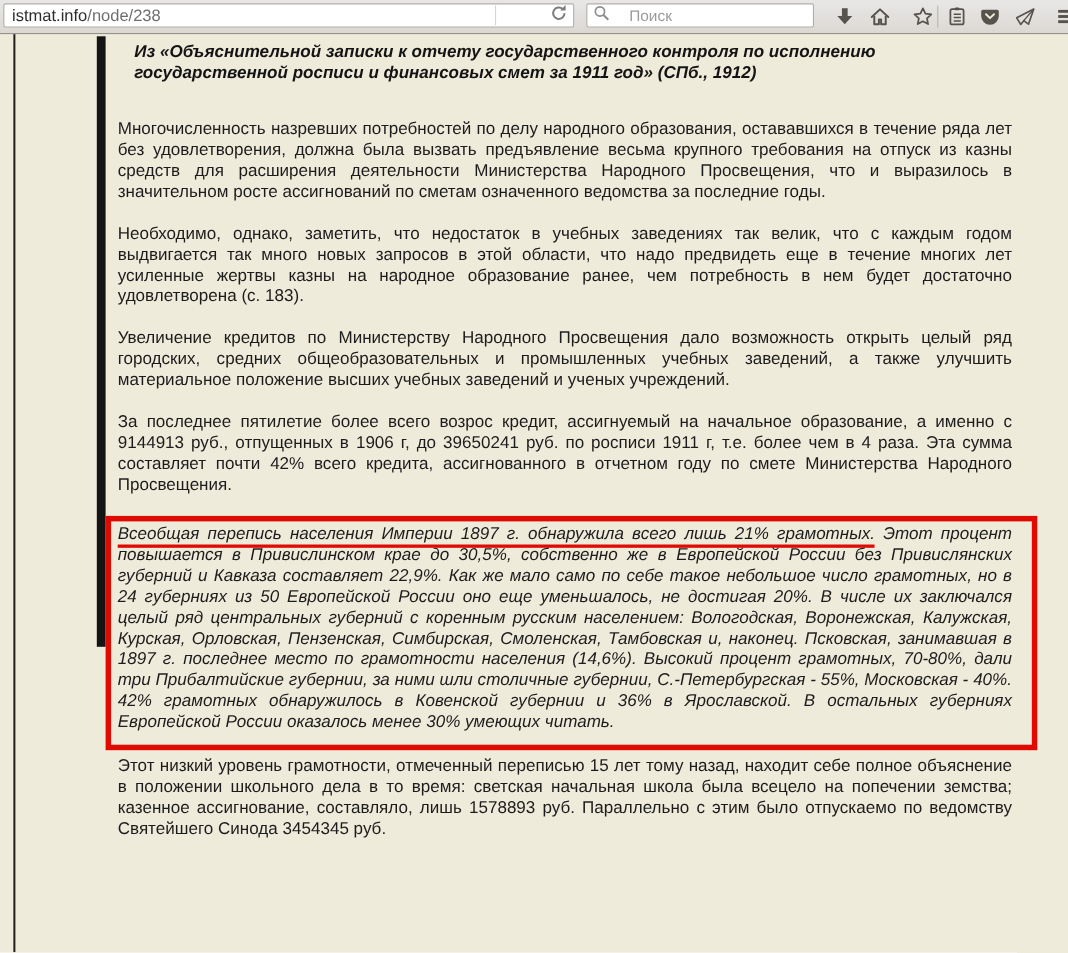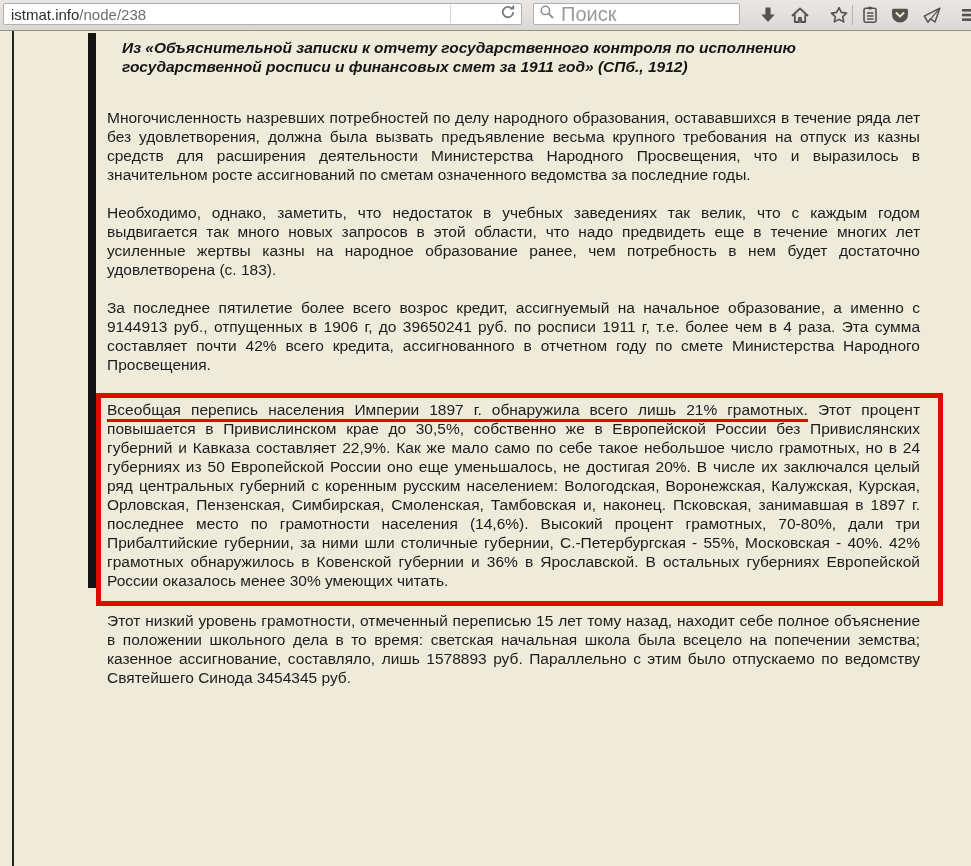--- a/index.html
+++ b/index.html
@@ -28,22 +28,22 @@
   .url-sep{width:1px;height:18px;background:#d6d3cd;}
   .reload-btn{width:26px;height:20px;display:flex;align-items:center;justify-content:center;}
   .searchbar{
     position:absolute;left:533px;top:3px;width:207px;height:22px;
     background:#ffffff;border:1px solid #b3afa8;border-radius:2px;
     display:flex;align-items:center;box-sizing:border-box;
   }
   .searchbar svg{margin-left:5px;flex:none;}
   .searchbar input{
     border:none;outline:none;background:transparent;width:150px;
-    font-family:"Liberation Sans",sans-serif;font-size:20px;color:#444;
-    margin-left:4px;
+    font-family:"Liberation Sans",sans-serif;font-size:14px;color:#444;
+    margin-left:15px;
   }
   .searchbar input::placeholder{color:#9a9a9a;opacity:1;}
   .tb-icon{position:absolute;top:5px;width:20px;height:20px;}
   .tb-sep{position:absolute;left:852px;top:5px;width:1px;height:20px;background:#b9b5ae;}
   
   .content{
     position:absolute;left:12px;top:31px;width:971px;height:835px;
     background:#efebdb;overflow:hidden;
   }
   .left-edge{position:absolute;left:0;top:0;width:2px;height:835px;background:#23211e;}
@@ -58,21 +58,21 @@
     margin:0 78px 32px 15px;color:#141414;text-align:left;
   }
   .article p{margin:0 0 19px 0;}
   .hl-box{
     box-sizing:border-box;
     margin:5px 0 5px -11px;width:847px;
     border:5px solid #df0b00;
     padding:2px 18px 11px 6px;
     text-align:justify;
   }
-  .hl-box p{margin:0;}
+  .hl-box p{margin:0;font-style:italic;}
   .red-underline{border-bottom:3px solid #df0b00;padding-bottom:1px;}
   .closing{margin-bottom:0 !important;}
 </style>
 </head>
 <body>
 
 <div class="page">
 
   <div class="toolbar">
 
@@ -170,20 +170,21 @@
 
   <div class="content">
     <div class="left-edge"></div>
     <div class="quote-bar"></div>
 
     <div class="article">
       <h2>Из «Объяснительной записки к отчету государственного контроля по исполнению государственной росписи и финансовых смет за 1911 год» (СПб., 1912)</h2>
 
       <p>Многочисленность назревших потребностей по делу народного образования, остававшихся в течение ряда лет без удовлетворения, должна была вызвать предъявление весьма крупного требования на отпуск из казны средств для расширения деятельности Министерства Народного Просвещения, что и выразилось в значительном росте ассигнований по сметам означенного ведомства за последние годы.</p>
       <p>Необходимо, однако, заметить, что недостаток в учебных заведениях так велик, что с каждым годом выдвигается так много новых запросов в этой области, что надо предвидеть еще в течение многих лет усиленные жертвы казны на народное образование ранее, чем потребность в нем будет достаточно удовлетворена (с. 183).</p>
+      <p>Увеличение кредитов по Министерству Народного Просвещения дало возможность открыть целый ряд городских, средних общеобразовательных и промышленных учебных заведений, а также улучшить материальное положение высших учебных заведений и ученых учреждений.</p>
       <p>За последнее пятилетие более всего возрос кредит, ассигнуемый на начальное образование, а именно с 9144913 руб., отпущенных в 1906 г, до 39650241 руб. по росписи 1911 г, т.е. более чем в 4 раза. Эта сумма составляет почти 42% всего кредита, ассигнованного в отчетном году по смете Министерства Народного Просвещения.</p>
 
       <div class="hl-box">
         <p><span class="red-underline">Всеобщая перепись населения Империи 1897 г. обнаружила всего лишь 21% грамотных.</span> <span>Этот процент повышается в Привислинском крае до 30,5%, собственно же в Европейской России без Привислянских губерний и Кавказа составляет 22,9%. Как же мало само по себе такое небольшое число грамотных, но в 24 губерниях из 50 Европейской России оно еще уменьшалось, не достигая 20%. В числе их заключался целый ряд центральных губерний с коренным русским населением: Вологодская, Воронежская, Калужская, Курская, Орловская, Пензенская, Симбирская, Смоленская, Тамбовская и, наконец. Псковская, занимавшая в 1897 г. последнее место по грамотности населения (14,6%). Высокий процент грамотных, 70-80%, дали три Прибалтийские губернии, за ними шли столичные губернии, С.-Петербургская - 55%, Московская - 40%. 42% грамотных обнаружилось в Ковенской губернии и 36% в Ярославской. В остальных губерниях Европейской России оказалось менее 30% умеющих читать.</span></p>
       </div>
 
       <p class="closing">Этот низкий уровень грамотности, отмеченный переписью 15 лет тому назад, находит себе полное объяснение в положении школьного дела в то время: светская начальная школа была всецело на попечении земства; казенное ассигнование, составляло, лишь 1578893 руб. Параллельно с этим было отпускаемо по ведомству Святейшего Синода 3454345 руб.</p>
     </div>
   </div>
 

